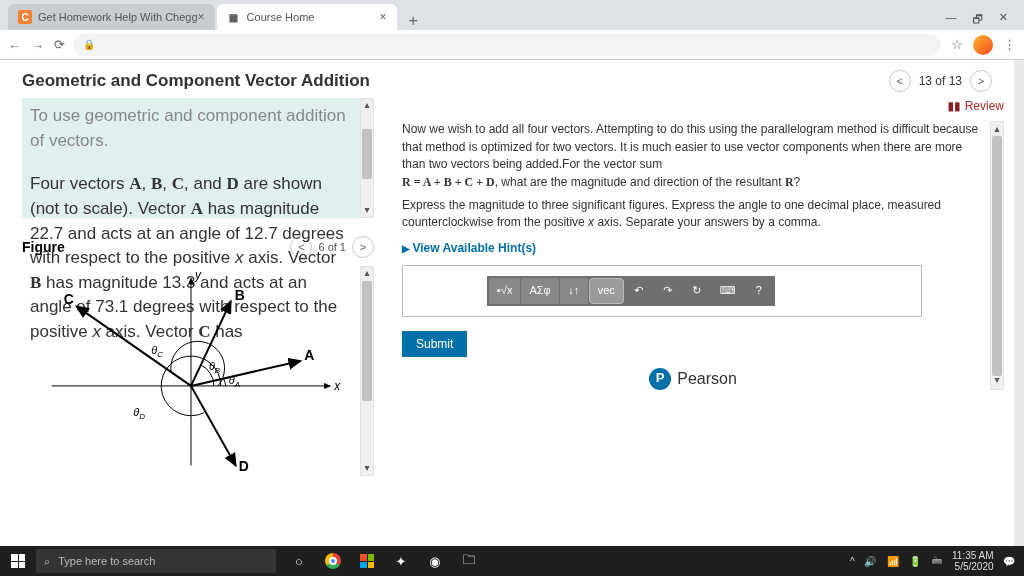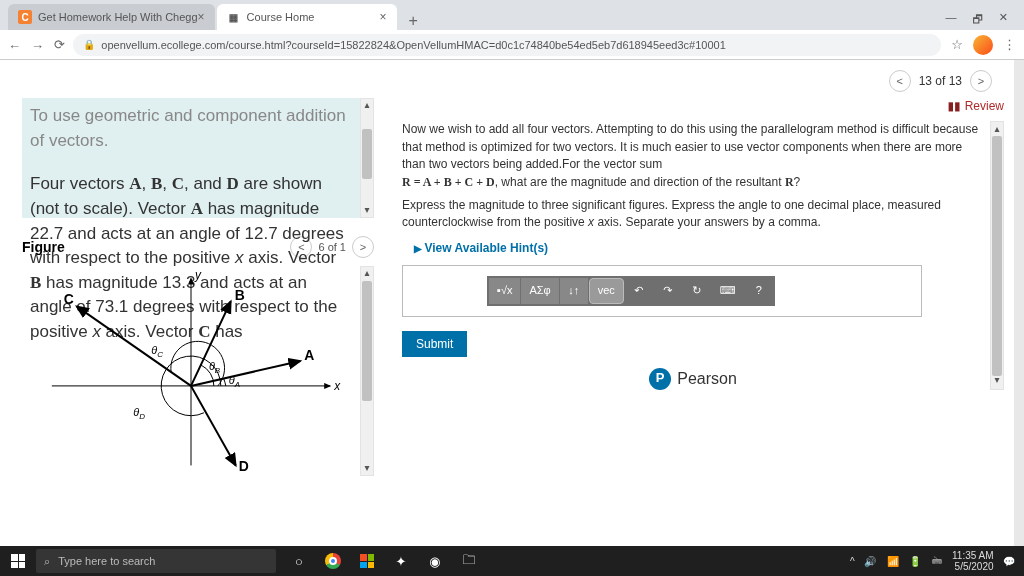--- a/index.html
+++ b/index.html
@@ -31,21 +31,21 @@
 .figure-header{display:flex;align-items:center;margin-top:14px;padding:4px 0}
 .figure-header .lbl{font-size:14px;font-weight:bold}
 .figure-header .pager{margin-left:auto;display:flex;align-items:center;gap:6px;font-size:11px;color:#555}
 .figure-body{position:relative;height:210px;margin-top:4px;display:flex}
 .figure-svg{flex:1}
 .right-panel{flex:1;padding:0 10px 0 22px;display:flex;flex-direction:column;font-size:12px;color:#333;line-height:1.45;position:relative}
 .review{text-align:right;color:#b02a2a;font-size:12px;margin-bottom:6px;display:flex;justify-content:flex-end;align-items:center;gap:4px}
 .para{margin-bottom:6px;color:#333}
 .bold{font-weight:normal}
 .eq{font-family:'Times New Roman',serif;font-weight:bold}
-.hints{color:#0070a8;font-weight:bold;font-size:12px;margin:8px 12px;cursor:pointer}
+.hints{color:#0070a8;font-weight:bold;font-size:12px;margin:8px 0;cursor:pointer}
 .hints::before{content:"▶ ";font-size:10px}
 .answer-box{border:1px solid #bbb;padding:10px;margin-top:4px;background:#fff;width:520px}
 .toolbar{background:#6f6f6f;display:flex;gap:1px;padding:2px;width:fit-content;margin-left:74px}
 .tb-btn{background:#888;color:#fff;font-size:11px;padding:4px 8px;display:flex;align-items:center;justify-content:center;min-width:28px;cursor:pointer}
 .tb-btn.light{background:#9a9a9a;border:1px solid #bbb;border-radius:4px}
 .input-row{display:flex;align-items:center;margin-top:14px}
 .var-label{font-family:'Times New Roman',serif;font-style:italic;font-size:14px;margin-right:4px;white-space:nowrap}
 .answer-input{border:1px solid #9ab;width:360px;height:24px;padding:0 4px}
 .unit-hint{margin-left:8px;color:#888;font-size:11px}
 .submit-btn{background:#0070a8;color:#fff;border:none;padding:6px 14px;font-size:12px;margin-top:14px;cursor:pointer}
@@ -88,31 +88,31 @@
   </div>
 </div>
 <div class="addr-bar">
   <div class="nav-icons">
     <span>←</span>
     <span>→</span>
     <span>⟳</span>
   </div>
   <div class="url-box">
     <span class="lock">🔒</span>
-    <span>openvellum.ecollege.com/course.html?courseId=15822824&amp;OpenVellumHMAC=d0c1c74840be54ed5eb7d618945eed3c#10001</span>
   </div>
   <div class="right-icons">
     <span>☆</span>
     <span class="avatar"></span>
     <span>⋮</span>
   </div>
 </div>
 
 <div class="content">
   <div class="page-header">
+    <div class="page-title">Geometric and Component Vector Addition</div>
     <div class="counter-area">
       <div class="circ-btn">&lt;</div>
       <span>13 of 13</span>
       <div class="circ-btn">&gt;</div>
     </div>
   </div>
 
   <div class="main-area">
 
     <div class="left-panel">

